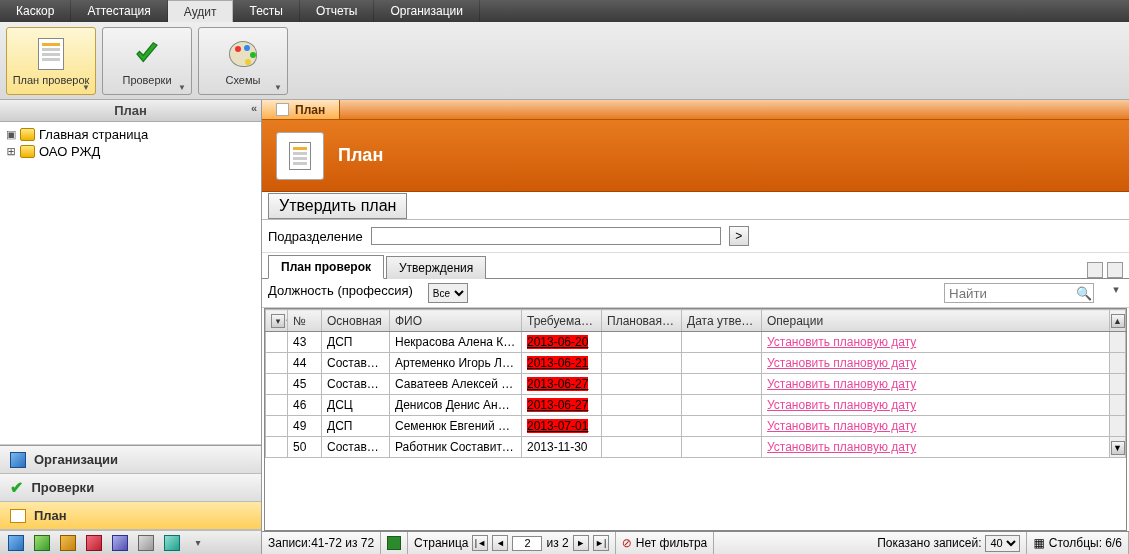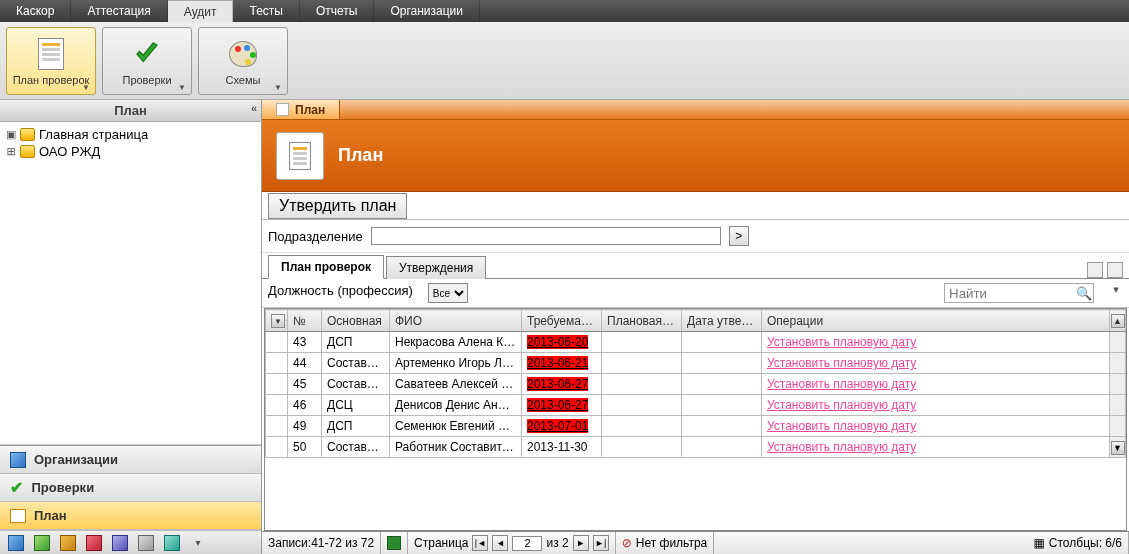--- a/index.html
+++ b/index.html
@@ -334,19 +334,23 @@
         <span>из 2</span>
         <span class="pager-btn">►</span>
         <span class="pager-btn">►|</span>
       </div>
       <div class="cell">
         <span style="color:#c02020">⊘</span>
         <span>Нет фильтра</span>
       </div>
       <div class="spacer"></div>
       <div class="cell">
+        <span>Показано записей:</span>
+        <select><option>40</option></select>
+      </div>
+      <div class="cell">
         <span>▦</span>
         <span>Столбцы: 6/6</span>
       </div>
     </div>
 
   </div>
 </div>
 
 </body></html>

